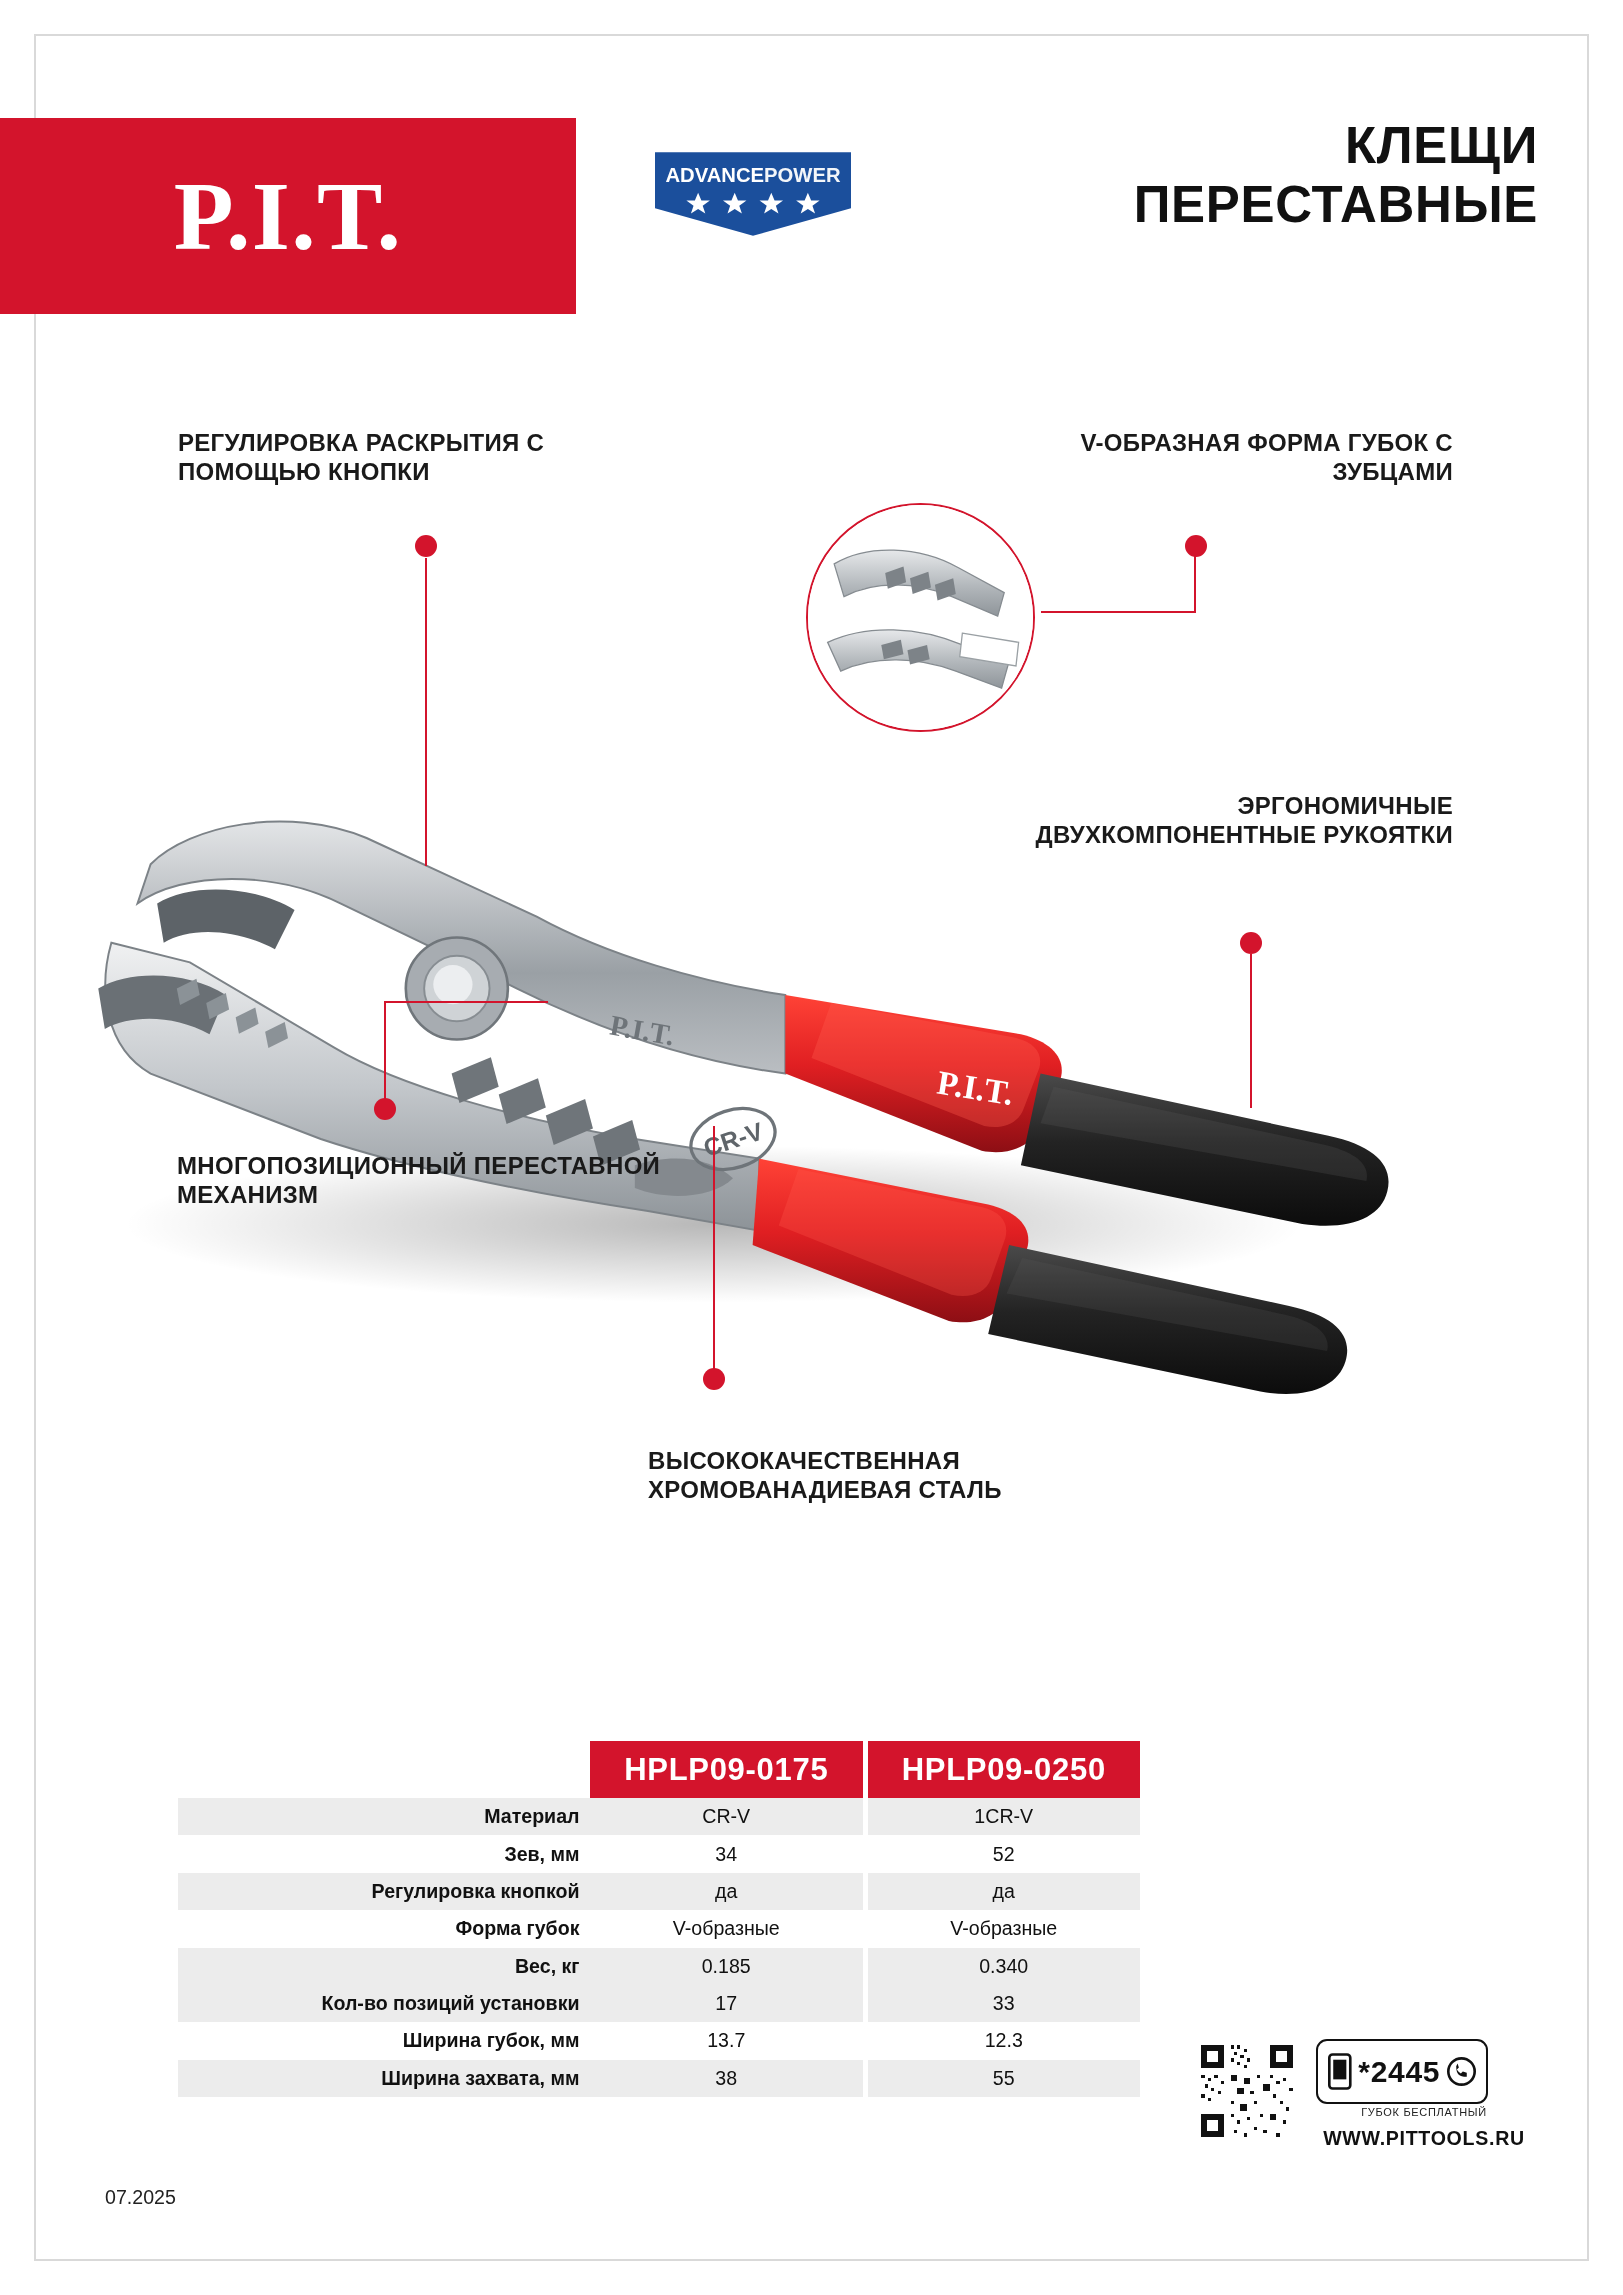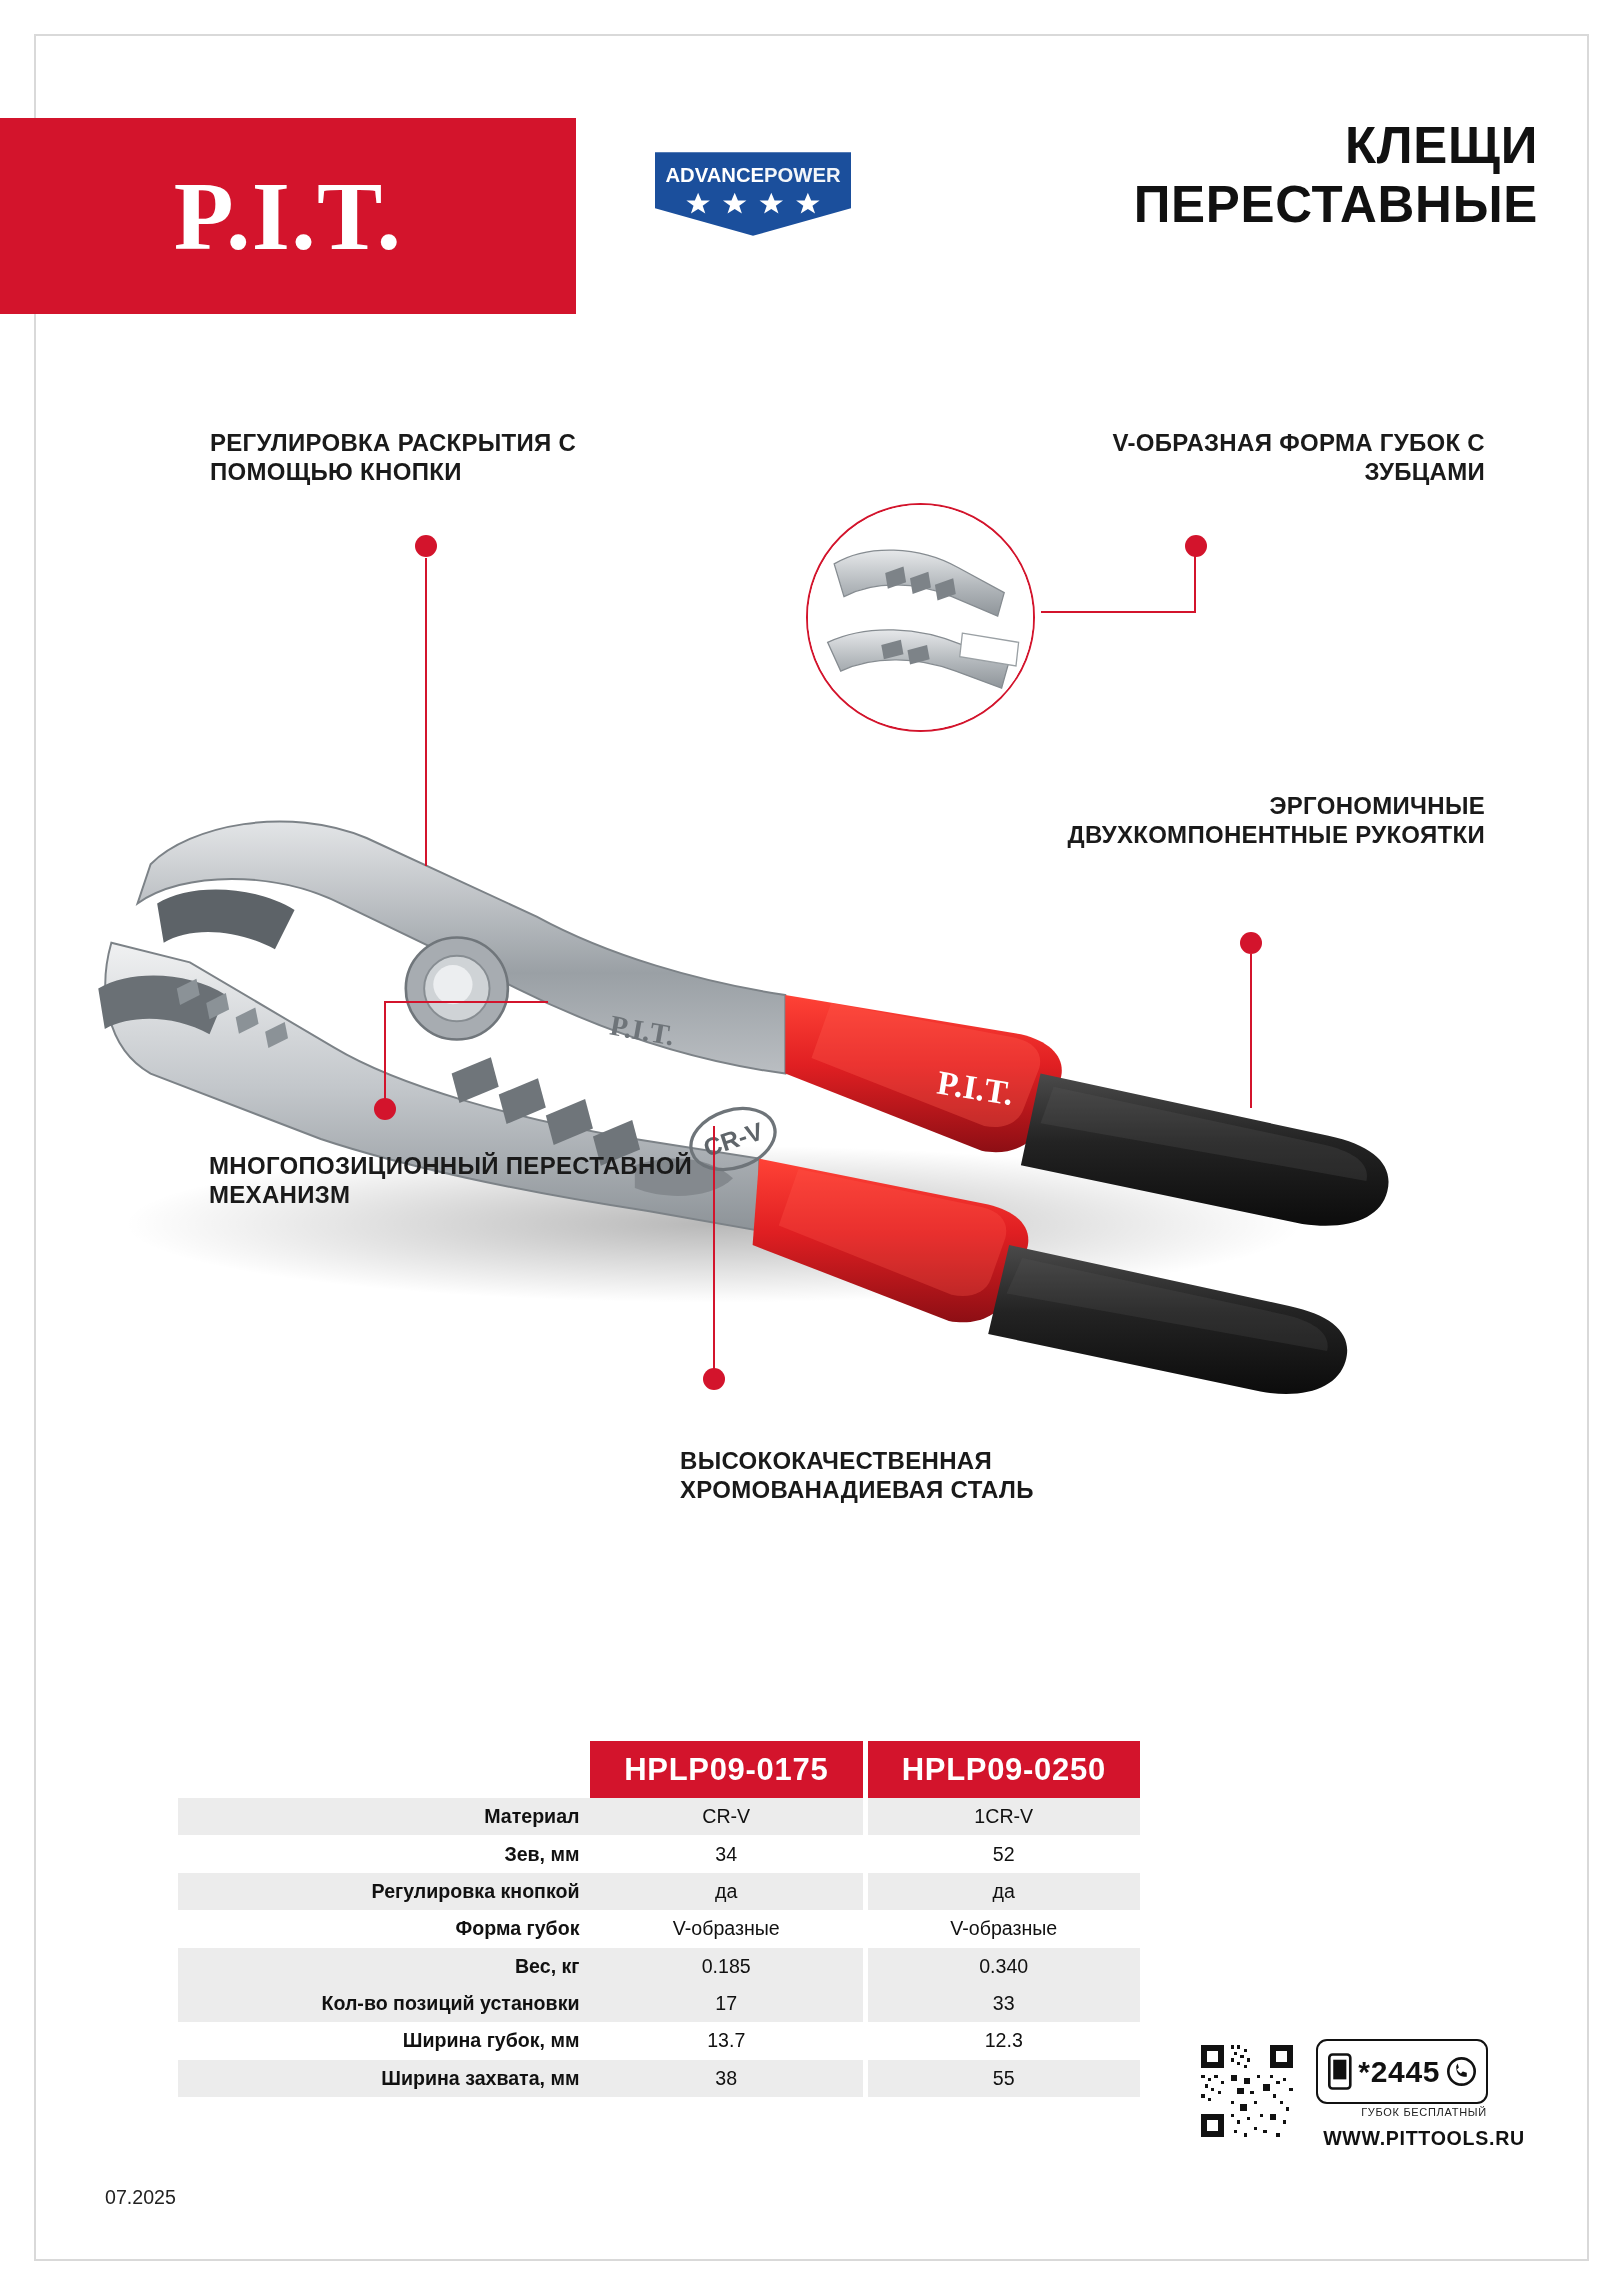--- a/index.html
+++ b/index.html
@@ -63,21 +63,20 @@
 
   
   .callout {
     position: absolute;
     font-size: 24px;
     font-weight: bold;
     line-height: 1.2;
     color: #1a1a1a;
     text-transform: uppercase;
     letter-spacing: 0.3px;
-    margin-left: 32px;
   }
   .c1 { left: 178px; top: 429px; width: 497px; }
   .c2 { left: 1034px; top: 429px; width: 419px; text-align: right;}
   .c3 { left: 995px; top: 792px; width: 458px; text-align: right; }
   .c4 { left: 177px; top: 1152px; width: 497px; }
   .c5 { left: 648px; top: 1447px; width: 524px; }
 
   .dot {
     position: absolute;
     width: 22px; height: 22px;

